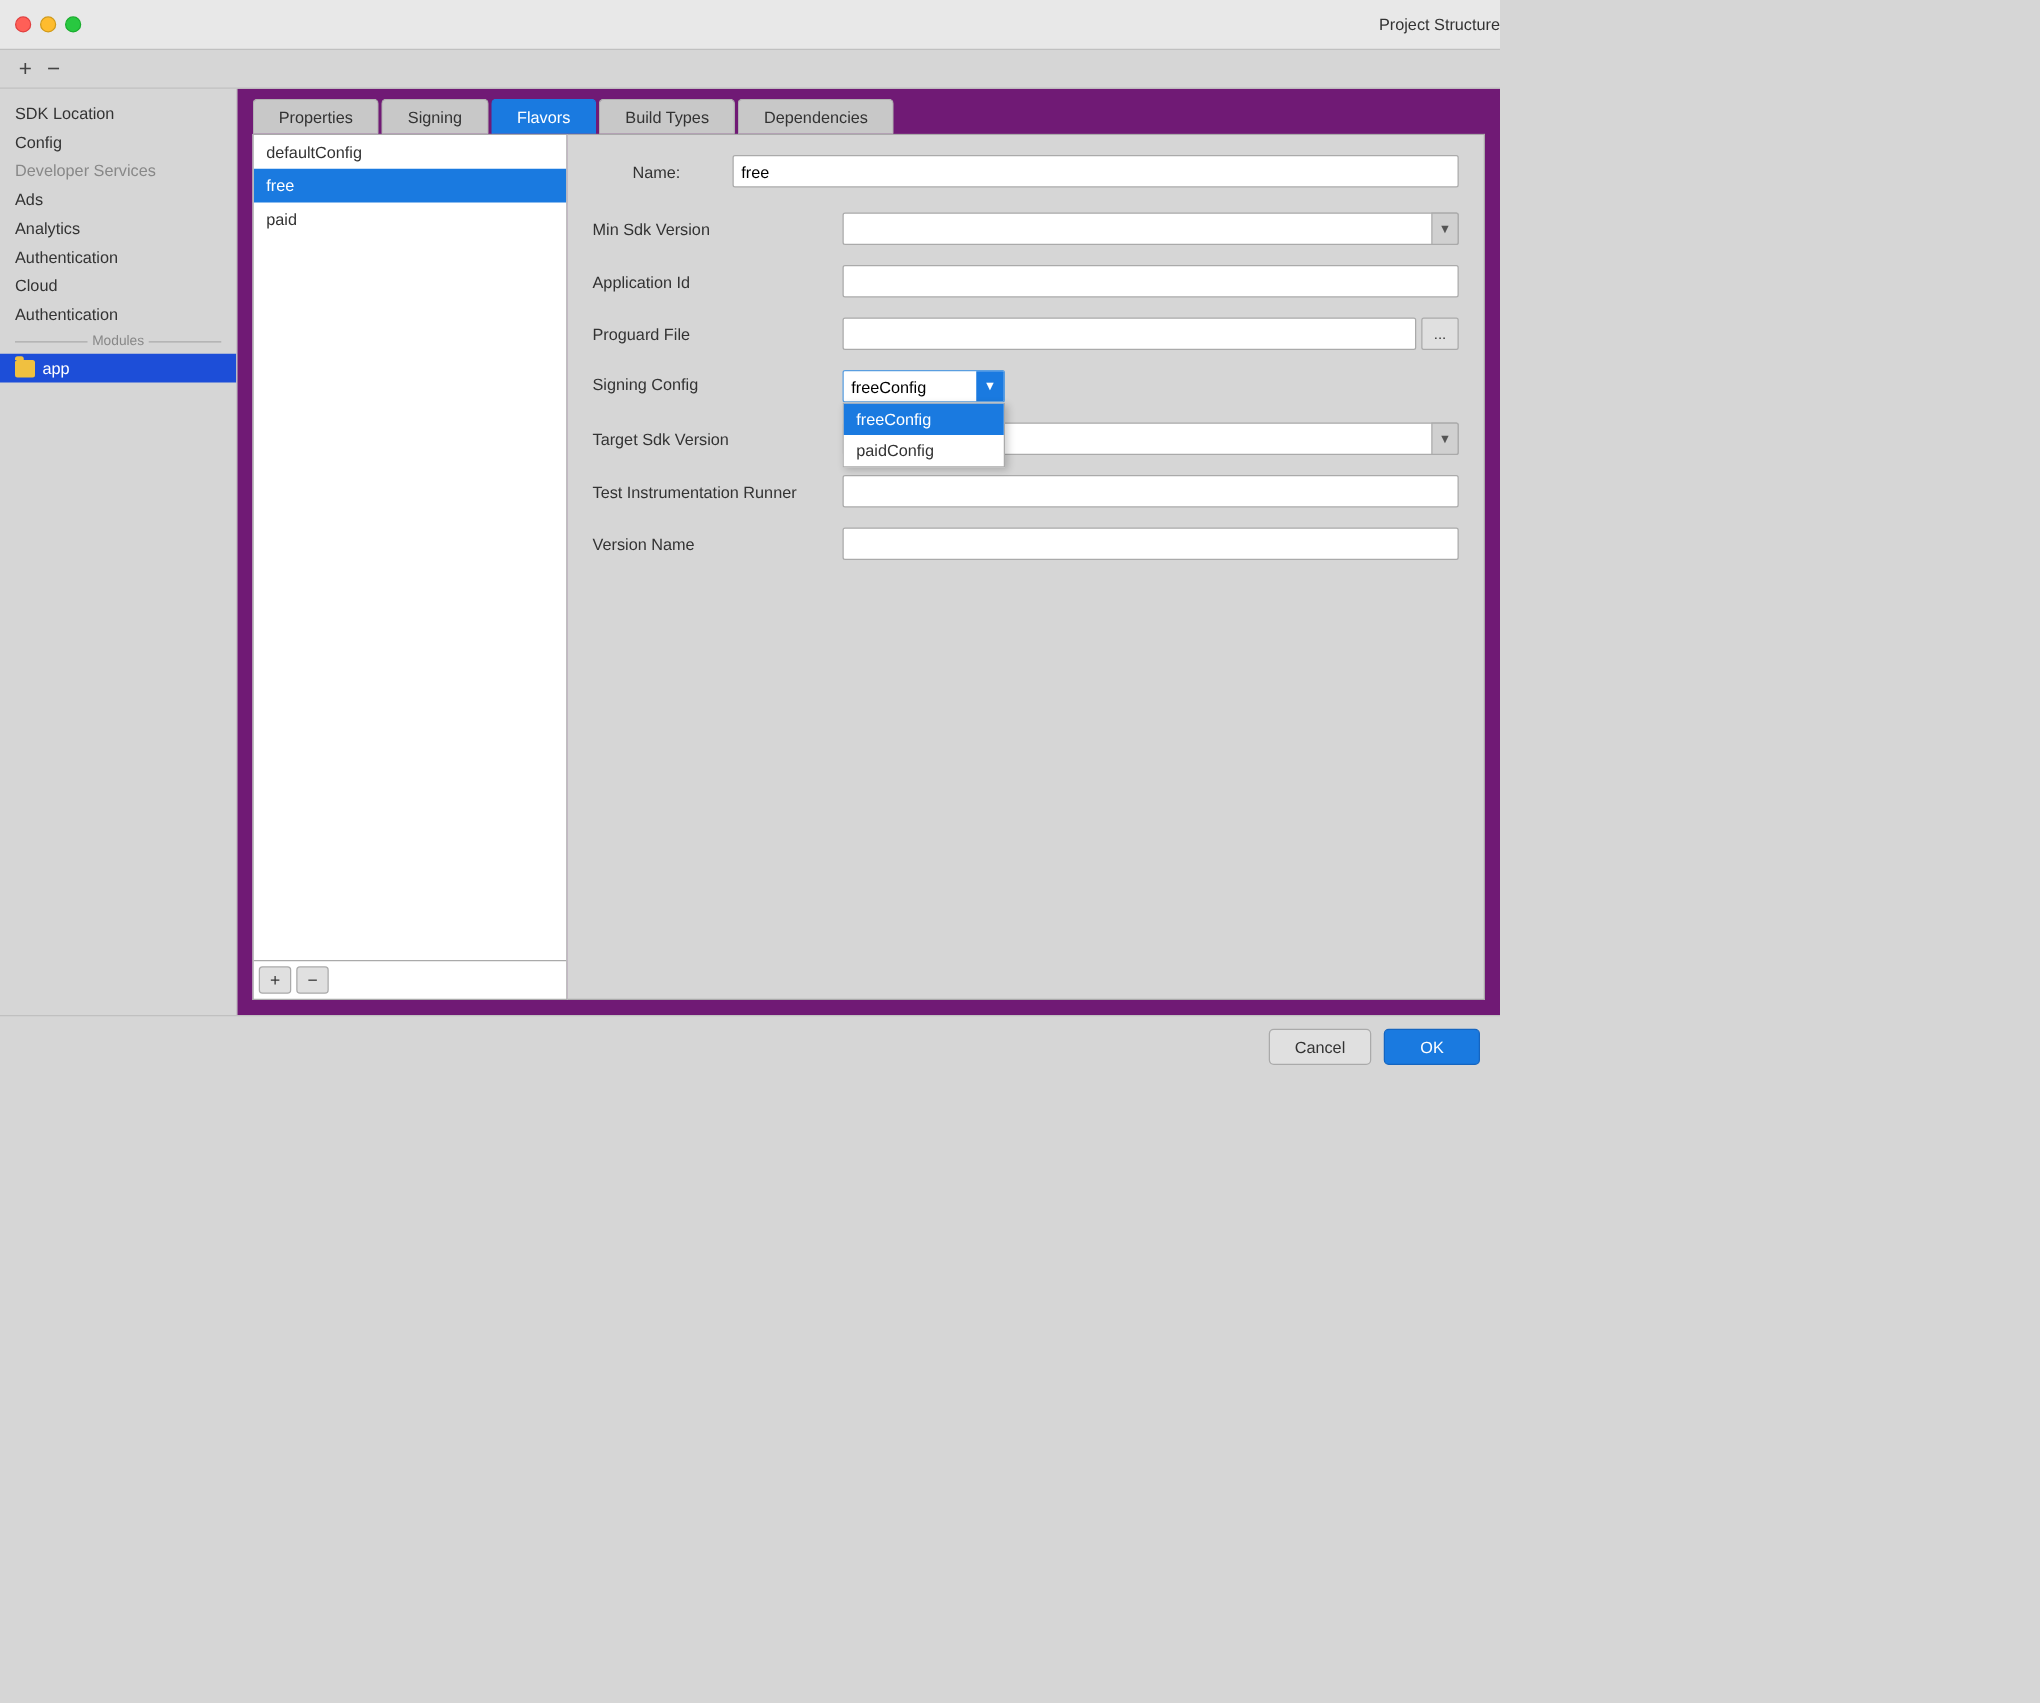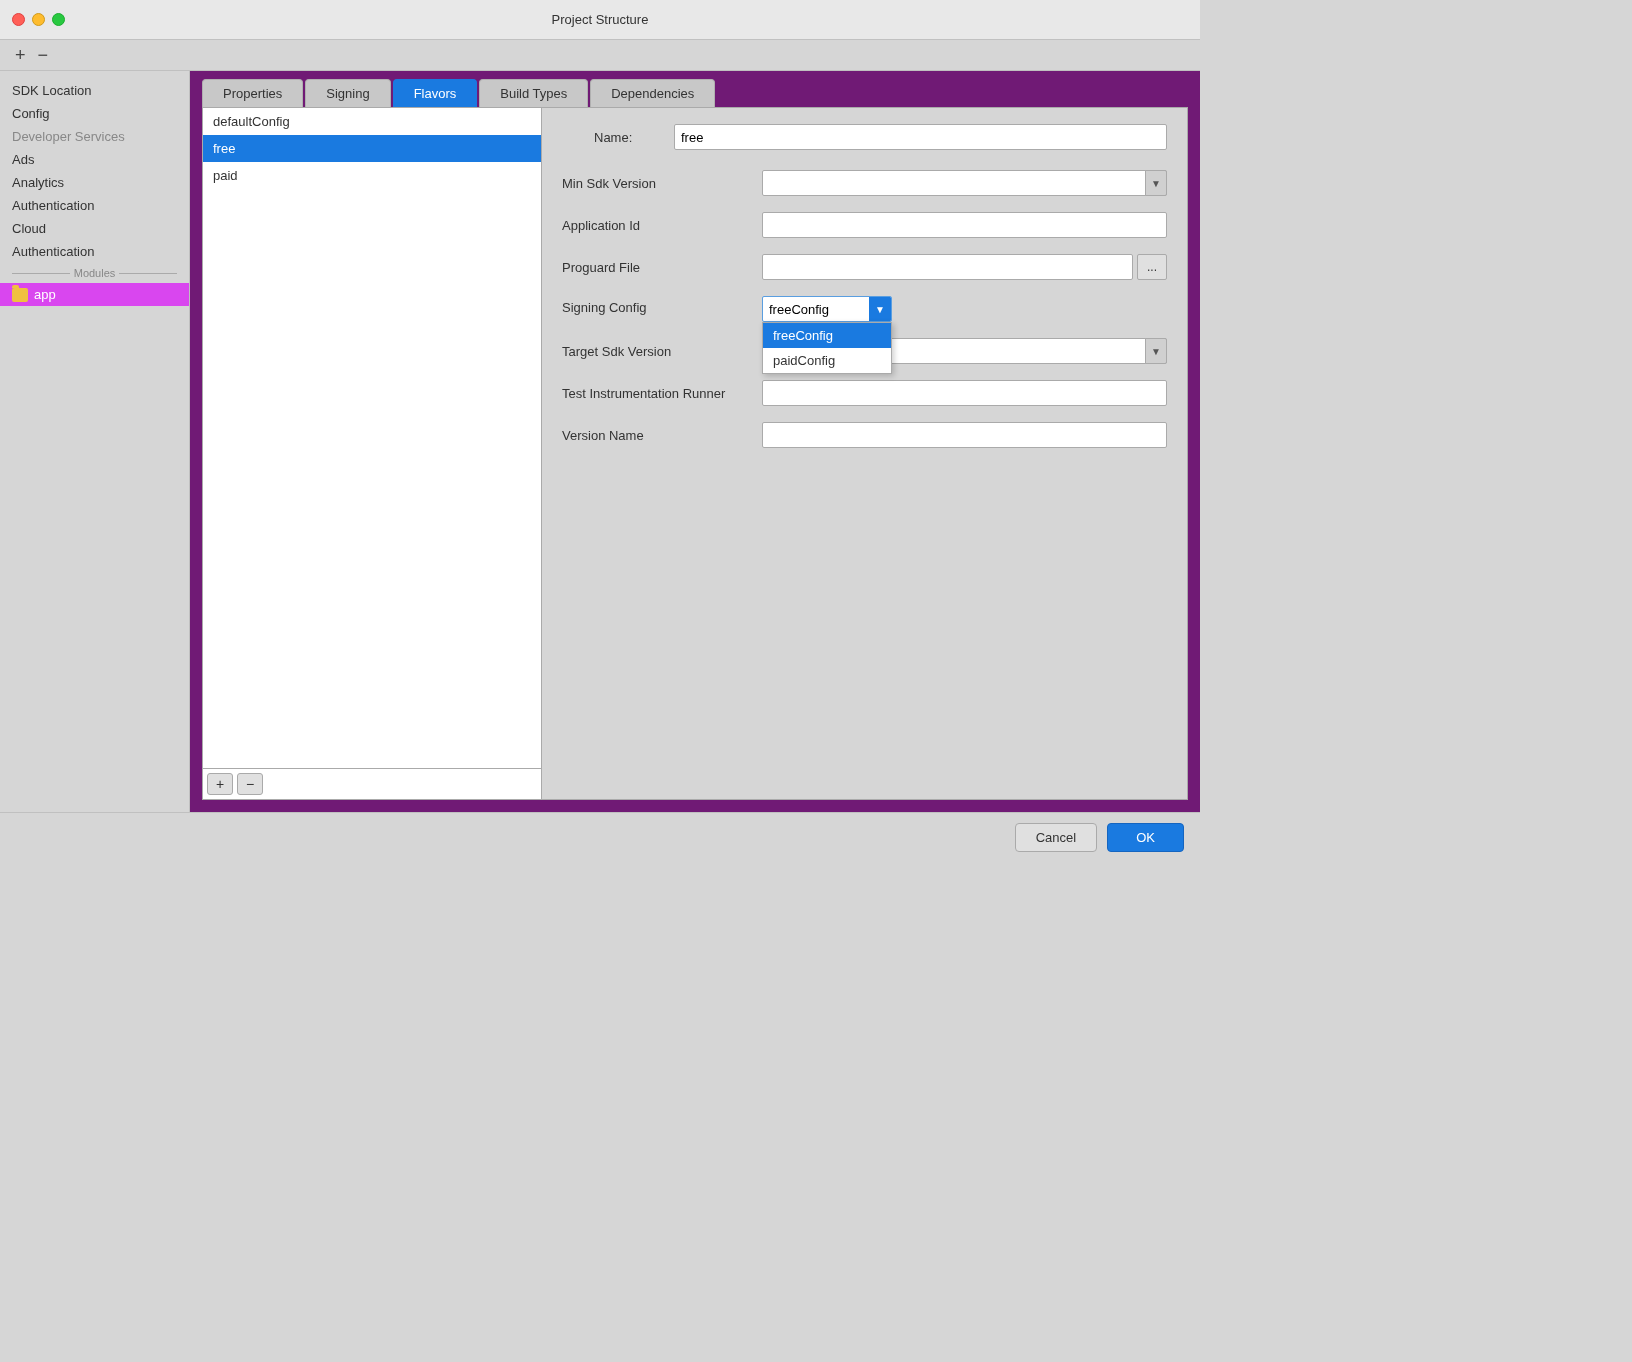--- a/index.html
+++ b/index.html
@@ -13,21 +13,21 @@
       flex-direction: column;
       overflow: hidden;
     }
 
     
     .title-bar {
       background: #e8e8e8;
       height: 40px;
       display: flex;
       align-items: center;
-      justify-content: center;
+      justify-content: flex-end;
       border-bottom: 1px solid #c0c0c0;
       position: relative;
     }
     .traffic-lights {
       position: absolute;
       left: 12px;
       display: flex;
       gap: 7px;
       align-items: center;
     }
@@ -107,21 +107,21 @@
       font-style: normal;
     }
     .sidebar-app-item {
       padding: 4px 12px;
       cursor: pointer;
       display: flex;
       align-items: center;
       gap: 6px;
     }
     .sidebar-app-item.selected {
-      background: #d946ef;
+      background: #1d4ed8;
       color: white;
     }
     .folder-icon {
       width: 16px;
       height: 14px;
       background: #f0c040;
       border-radius: 2px;
       position: relative;
       display: inline-block;
     }
@@ -172,21 +172,21 @@
     
     .content-area {
       flex: 1;
       display: flex;
       overflow: hidden;
       padding: 0 12px 12px;
     }
 
     
     .flavor-list-panel {
-      width: 340px;
+      width: 252px;
       background: white;
       border: 1px solid #aaa;
       display: flex;
       flex-direction: column;
       flex-shrink: 0;
       gap: 16px;
     }
     .flavor-list {
       flex: 1;
       overflow-y: auto;

